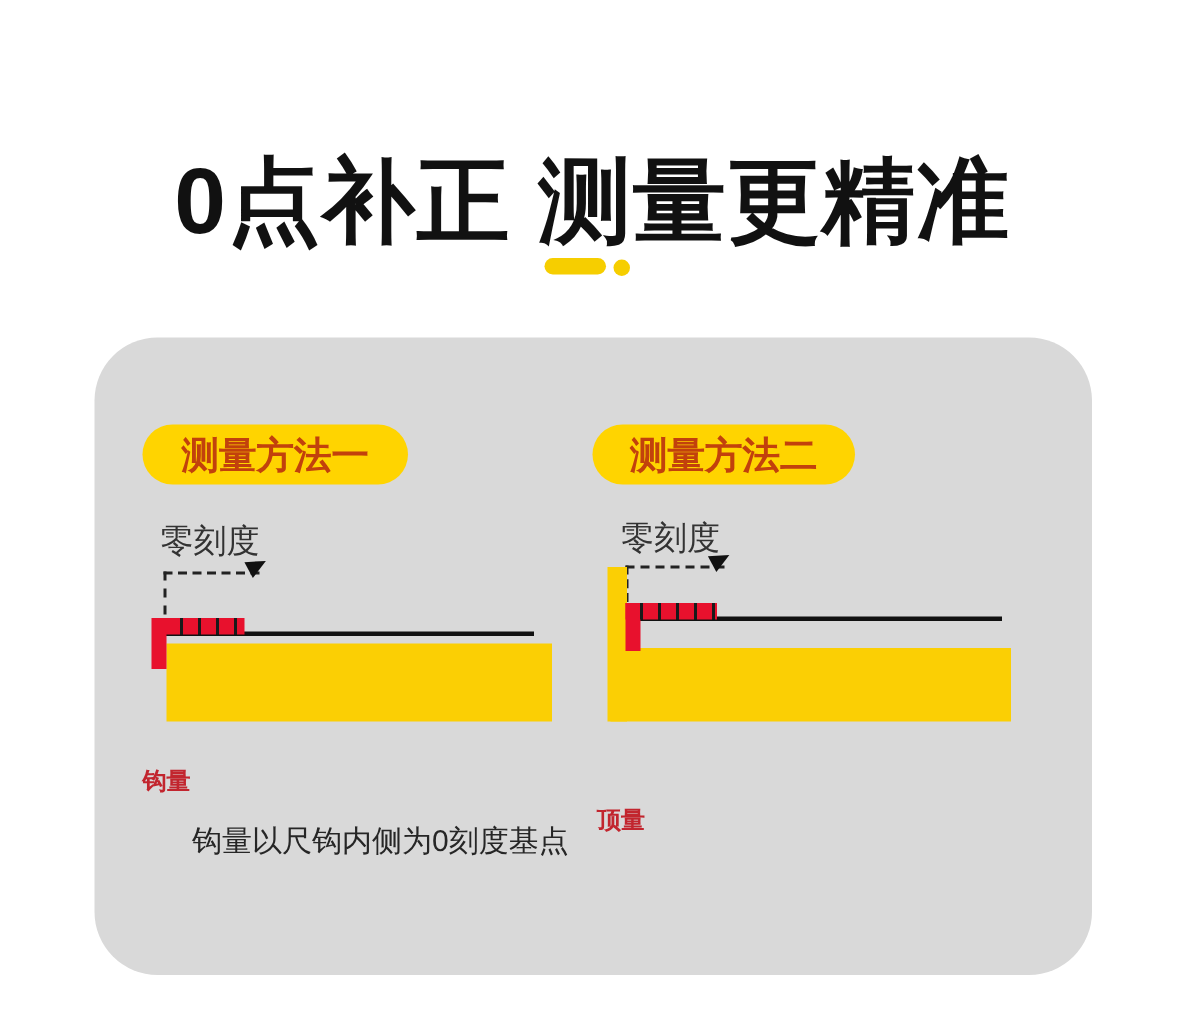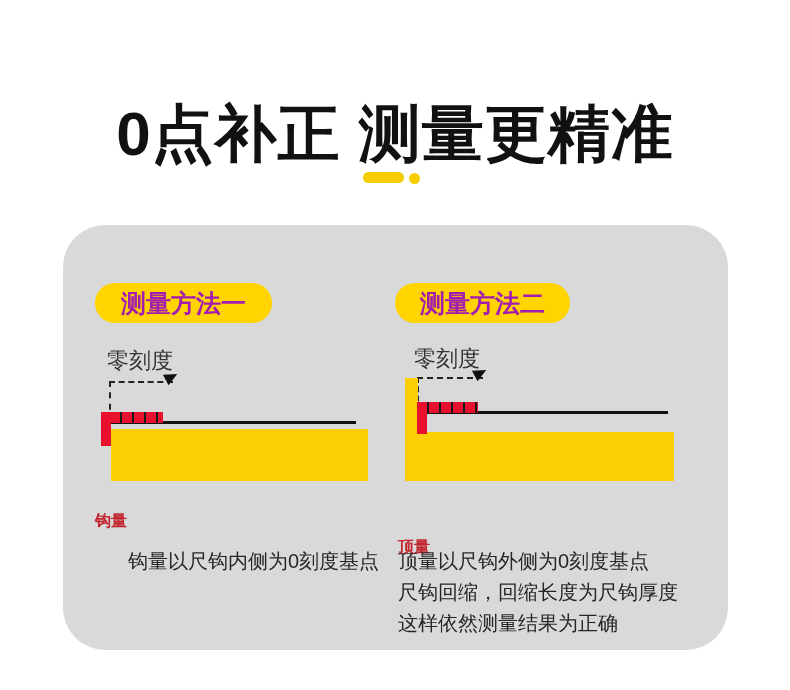--- a/index.html
+++ b/index.html
@@ -42,21 +42,21 @@
     left: 63px; top: 225px;
     width: 665px; height: 425px;
     background: #d9d9d9;
     border-radius: 42px;
   }
   .badge {
     position: absolute;
     height: 40px;
     border-radius: 21px;
     background: #ffd400;
-    color: #a21caf;
+    color: #c2410c;
     font-size: 25px;
     font-weight: bold;
     display: flex;
     align-items: center;
     justify-content: center;
     white-space: nowrap;
   }
   .badge.b1 { left: 95px; top: 283px; width: 177px; }
   .badge.b2 { left: 395px; top: 283px; width: 175px; }
   .zero-label {
@@ -166,19 +166,14 @@
   <div class="zero-label zl2">零刻度</div>
   <div class="obj obj-wall"></div>
   <div class="dash-h dh2"></div>
   <div class="dash-v dv2"></div>
   <div class="arrow ar2"></div>
   <div class="hook-vert hv2"></div>
   <div class="tape-marks tm2"></div>
   <div class="blade bl2"></div>
   <div class="obj obj2"></div>
   <div class="method-name mn2">顶量</div>
-  <div class="desc d2">
-    <div>顶量以尺钩外侧为0刻度基点</div>
-    <div>尺钩回缩，回缩长度为尺钩厚度</div>
-    <div>这样依然测量结果为正确</div>
-  </div>
 
 </div>
 
 </body></html>

